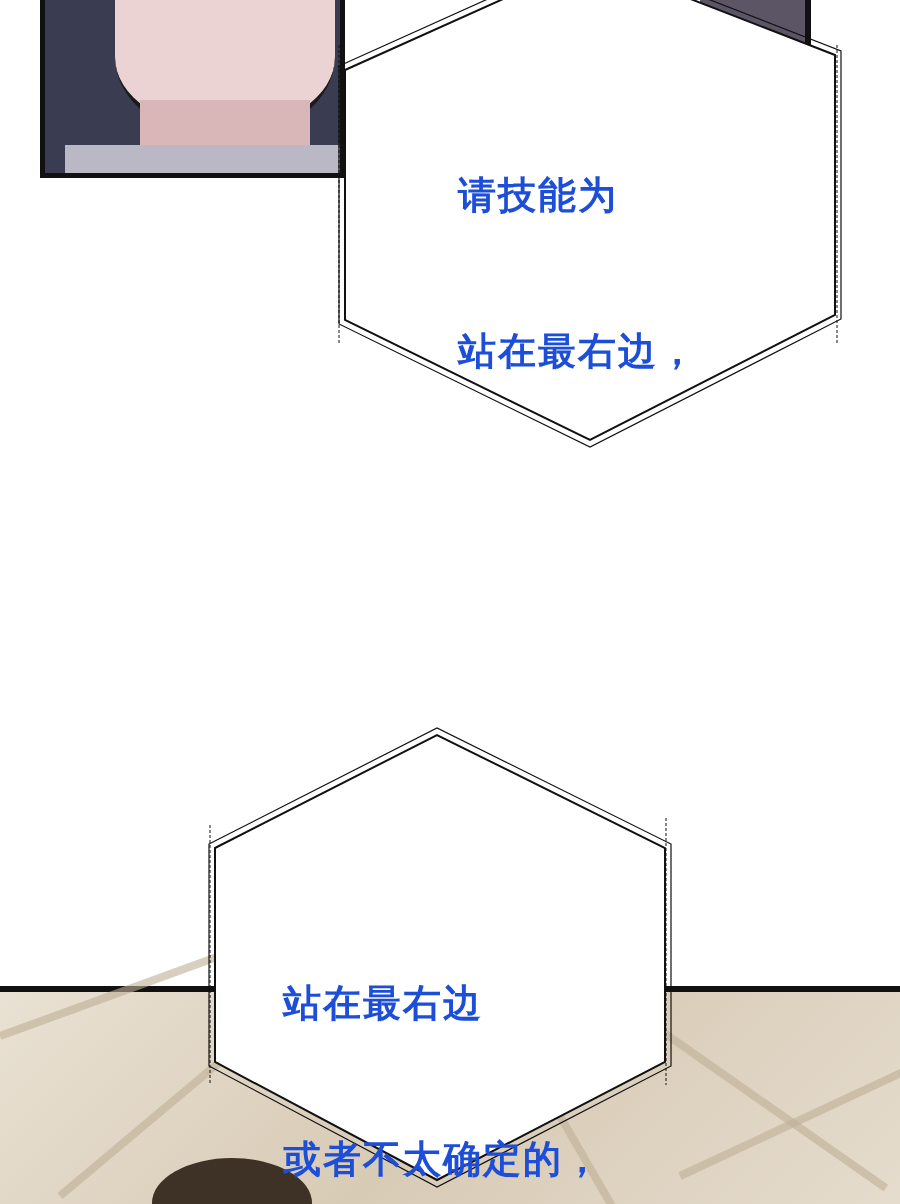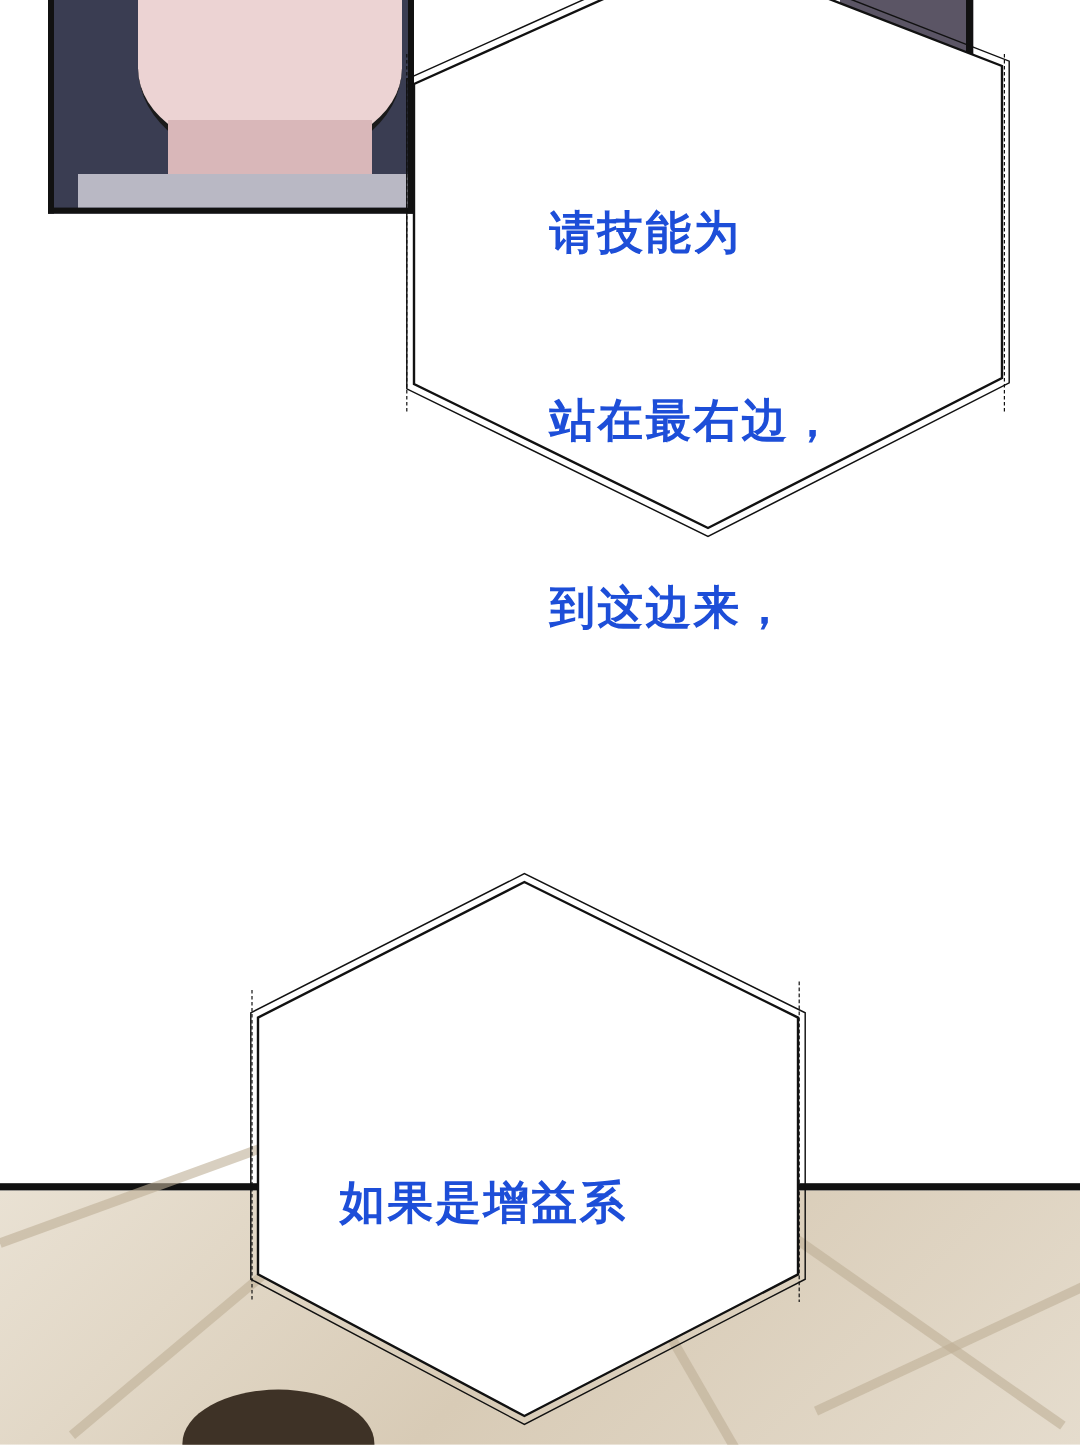--- a/index.html
+++ b/index.html
@@ -54,19 +54,19 @@
     <polygon points="215,848 437,735 665,848 665,1062 437,1180 215,1062" fill="#ffffff" stroke="#111" stroke-width="2"></polygon>
     <polygon points="209,844 437,728 671,844 671,1066 437,1187 209,1066" fill="none" stroke="#111" stroke-width="1.2"></polygon>
     <line x1="210" y1="825" x2="210" y2="1085" stroke="#111" stroke-width="1" stroke-dasharray="3,2"></line>
     <line x1="666" y1="818" x2="666" y2="1085" stroke="#111" stroke-width="1" stroke-dasharray="3,2"></line>
   </g>
 </svg>
 
 <div class="bubble-text" style="left:458px;top:68px;">
   <div>请技能为</div>
   <div>站在最右边，</div>
-  <div>到这边来，</div>
 </div>
 
 <div class="bubble-text" style="left:283px;top:876px;">
-  <div>如果是增益系</div>
+  <div>站在最右边</div>
+  <div>或者不太确定的，</div>
   
 </div>
 
 </body></html>

